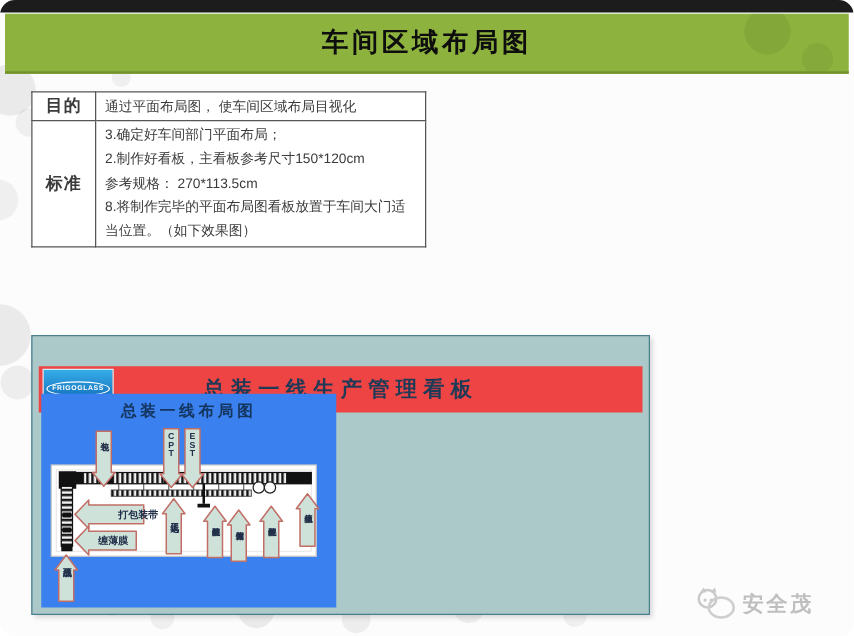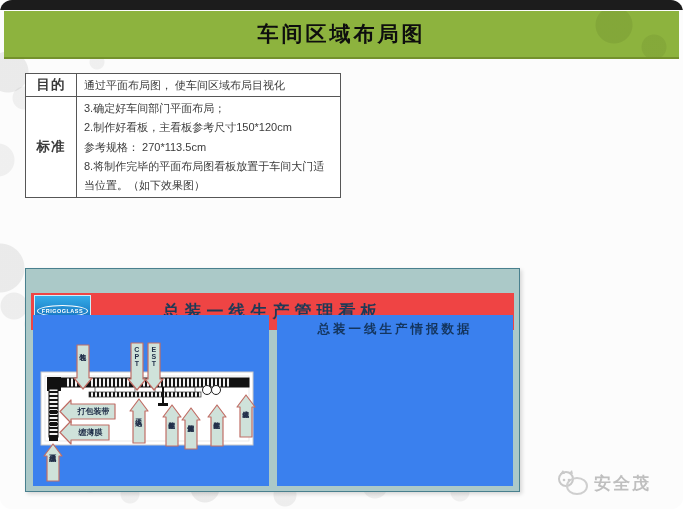--- a/index.html
+++ b/index.html
@@ -88,20 +88,21 @@
 
   <div class="board">
     <div class="board-header">
       <div class="logo">
         <span class="oval">FRIGOGLASS</span>
       </div>
       <span class="bt">总装一线生产管理看板</span>
     </div>
 
     <div class="panel left">
+      <div class="pt">总装一线布局图</div>
 
       <svg class="diagram" width="236" height="171" viewBox="0 0 236 171">
         <defs>
           <pattern id="convH" width="4" height="9" patternUnits="userSpaceOnUse">
             <rect width="4" height="9" fill="#f2f2f2"></rect>
             <rect x="0" width="2" height="9" fill="#141414"></rect>
           </pattern>
           <pattern id="convV" width="9" height="4" patternUnits="userSpaceOnUse">
             <rect width="9" height="4" fill="#f2f2f2"></rect>
             <rect y="0" width="9" height="2" fill="#141414"></rect>
@@ -150,33 +151,30 @@
           <polygon points="139,90 148,102 145,102 145,131 133,131 133,102 130,102"></polygon>
           <polygon points="158,93 167,105 164,105 164,134 152,134 152,105 149,105"></polygon>
           <polygon points="184,90 193,102 190,102 190,131 178,131 178,102 175,102"></polygon>
           <polygon points="213,80 222,92 219,92 219,122 207,122 207,92 204,92"></polygon>
         </g>
       </svg>
 
       <div class="vlab" style="left:46px;top:33px;">包装</div>
       <div class="vlab" style="left:100px;top:31px;">CPT</div>
       <div class="vlab" style="left:117px;top:31px;">EST</div>
-      <div class="hlab" style="left:39px;top:90px;width:43px;">打包装带</div>
+      <div class="hlab" style="left:56px;top:90px;width:43px;">打包装带</div>
       <div class="hlab" style="left:39px;top:111px;width:37px;">缠薄膜</div>
       <div class="vlab" style="left:16px;top:134px;">成品下线</div>
       <div class="vlab" style="left:102px;top:98px;">返工线</div>
       <div class="vlab small4" style="left:135px;top:102px;">配件组装</div>
       <div class="vlab small4" style="left:154px;top:105px;">箱体倒置</div>
       <div class="vlab small4" style="left:180px;top:102px;">配件组装</div>
       <div class="vlab small4" style="left:209px;top:91px;">箱体上线</div>
     </div>
 
-    <div class="panel right">
-      <div class="pt">总装一线生产情报数据</div>
-    </div>
   </div>
 
   <div class="watermark">
     <svg width="34" height="28" viewBox="0 0 34 28">
       <circle cx="10" cy="10" r="7" fill="none" stroke="#c9c9c9" stroke-width="2"></circle>
       <path d="M4,5 l3,-4 l2,4 z" fill="#c9c9c9"></path>
       <path d="M13,4 l3,-3 l1,4 z" fill="#c9c9c9"></path>
       <ellipse cx="21" cy="17" rx="10" ry="8" fill="none" stroke="#cfcfcf" stroke-width="2"></ellipse>
       <circle cx="8" cy="11" r="1.3" fill="#c9c9c9"></circle>
       <circle cx="13" cy="11" r="1.3" fill="#c9c9c9"></circle>

